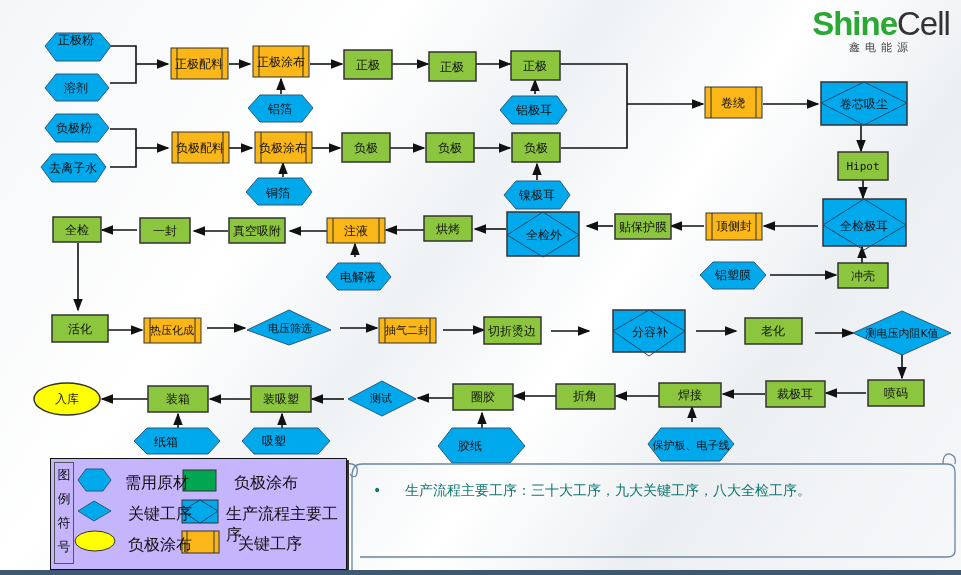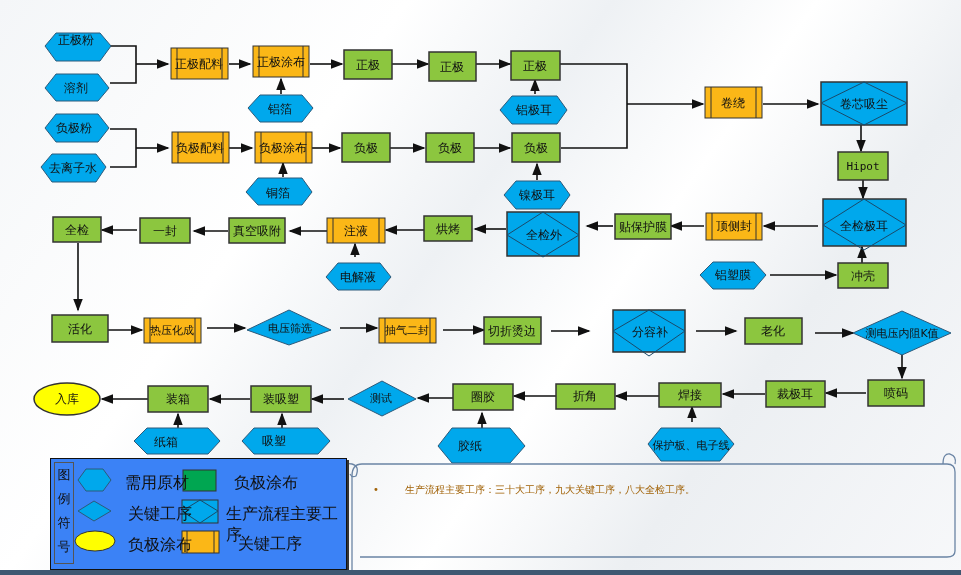--- a/index.html
+++ b/index.html
@@ -7,26 +7,26 @@
     font-family:"DejaVu Sans",sans-serif;
     background:linear-gradient(125deg,#f4f6f8 0%,#ffffff 30%,#eef1f4 45%,#ffffff 60%,#eceff2 75%,#f7f8fa 100%);}
   #diagram{position:absolute;left:0;top:0;}
   .lbl{font-size:12px;fill:#111;text-anchor:middle;dominant-baseline:central;font-family:"DejaVu Sans",sans-serif;}
   .lbl-s{font-size:11px;}
   .mono{font-family:"DejaVu Sans Mono",monospace;font-size:11px;}
   .logo{position:absolute;left:806px;top:6px;width:150px;text-align:center;}
   .logo-main{font-family:"Liberation Sans",sans-serif;font-size:33px;font-weight:bold;color:#29a832;letter-spacing:-1px;line-height:36px;}
   .logo-main .cell{color:#333;font-weight:normal;}
   .logo-sub{font-family:"DejaVu Sans",sans-serif;font-size:11px;color:#444;letter-spacing:5px;margin-top:-2px;}
-  .legend{position:absolute;left:50px;top:458px;width:295px;height:110px;background:#3b82f6;border:1.5px solid #111;box-shadow:2px 2px 0 #333;}
+  .legend{position:absolute;left:50px;top:458px;width:295px;height:110px;background:#c4b5fd;border:1.5px solid #111;box-shadow:2px 2px 0 #333;}
   .legend-title{position:absolute;left:3px;top:3px;width:18px;height:100px;border:1px solid #555;font-size:13px;line-height:24px;text-align:center;color:#111;}
   .lg-item{position:absolute;font-size:16px;color:#111;}
   .note{position:absolute;left:343px;top:462px;width:612px;height:106px;}
   .note ul{position:absolute;left:30px;top:15px;margin:0;padding:0;list-style:none;}
-  .note li{font-family:"DejaVu Serif",serif;font-size:10px;color:#a16207;line-height:26px;position:relative;padding-left:32px;}
+  .note li{font-family:"DejaVu Serif",serif;font-size:14px;color:#0f766e;line-height:26px;position:relative;padding-left:32px;}
   .note li::before{content:"•";position:absolute;left:0;top:0;font-family:"DejaVu Sans",sans-serif;}
   .bottom-bar{position:absolute;left:0;top:570px;width:961px;height:5px;background:#3e5872;}
 </style>
 </head>
 <body>
 
 <svg id="diagram" width="961" height="575" viewBox="0 0 961 575">
   <defs>
     <marker id="arr" markerWidth="8" markerHeight="6" refX="7" refY="3" orient="auto">
       <path d="M0,0 L8,3 L0,6 Z" fill="#111"></path>
@@ -350,20 +350,22 @@
 
   <g fill="none" stroke="#6a84a4" stroke-width="1.3">
     <path d="M352,476 L352,572"></path>
     <path d="M352,476 Q352,464 362,464 L947,464 Q955,464 955,472 L955,551 Q955,557 947,557 L360,557"></path>
     <path d="M343,470 Q343,462 352,464 Q360,466 356,476 Q352,478 350,474"></path>
     <path d="M943,464 Q943,453 950,454 Q957,456 955,464"></path>
   </g>
 </svg>
 
 <div class="logo">
+  <div class="logo-main"><span>Shine</span><span class="cell">Cell</span></div>
+  <div class="logo-sub">鑫电能源</div>
 </div>
 
 <div class="legend">
   <div class="legend-title">图例符号</div>
   <svg style="position:absolute;left:0;top:0" width="295" height="110">
     <polygon points="27,21 35,10 52,10 60,21 52,32 35,32" fill="#00a8ec" stroke="#2d5a7a"></polygon>
     <rect x="132" y="11" width="33" height="21" fill="#00a651" stroke="#333"></rect>
     <polygon points="27,52 43,42 60,52 43,62" fill="#00a8ec" stroke="#2d5a7a"></polygon>
     <g>
         <rect x="131" y="41" width="36" height="23" fill="#00a8ec" stroke="#333"></rect>

